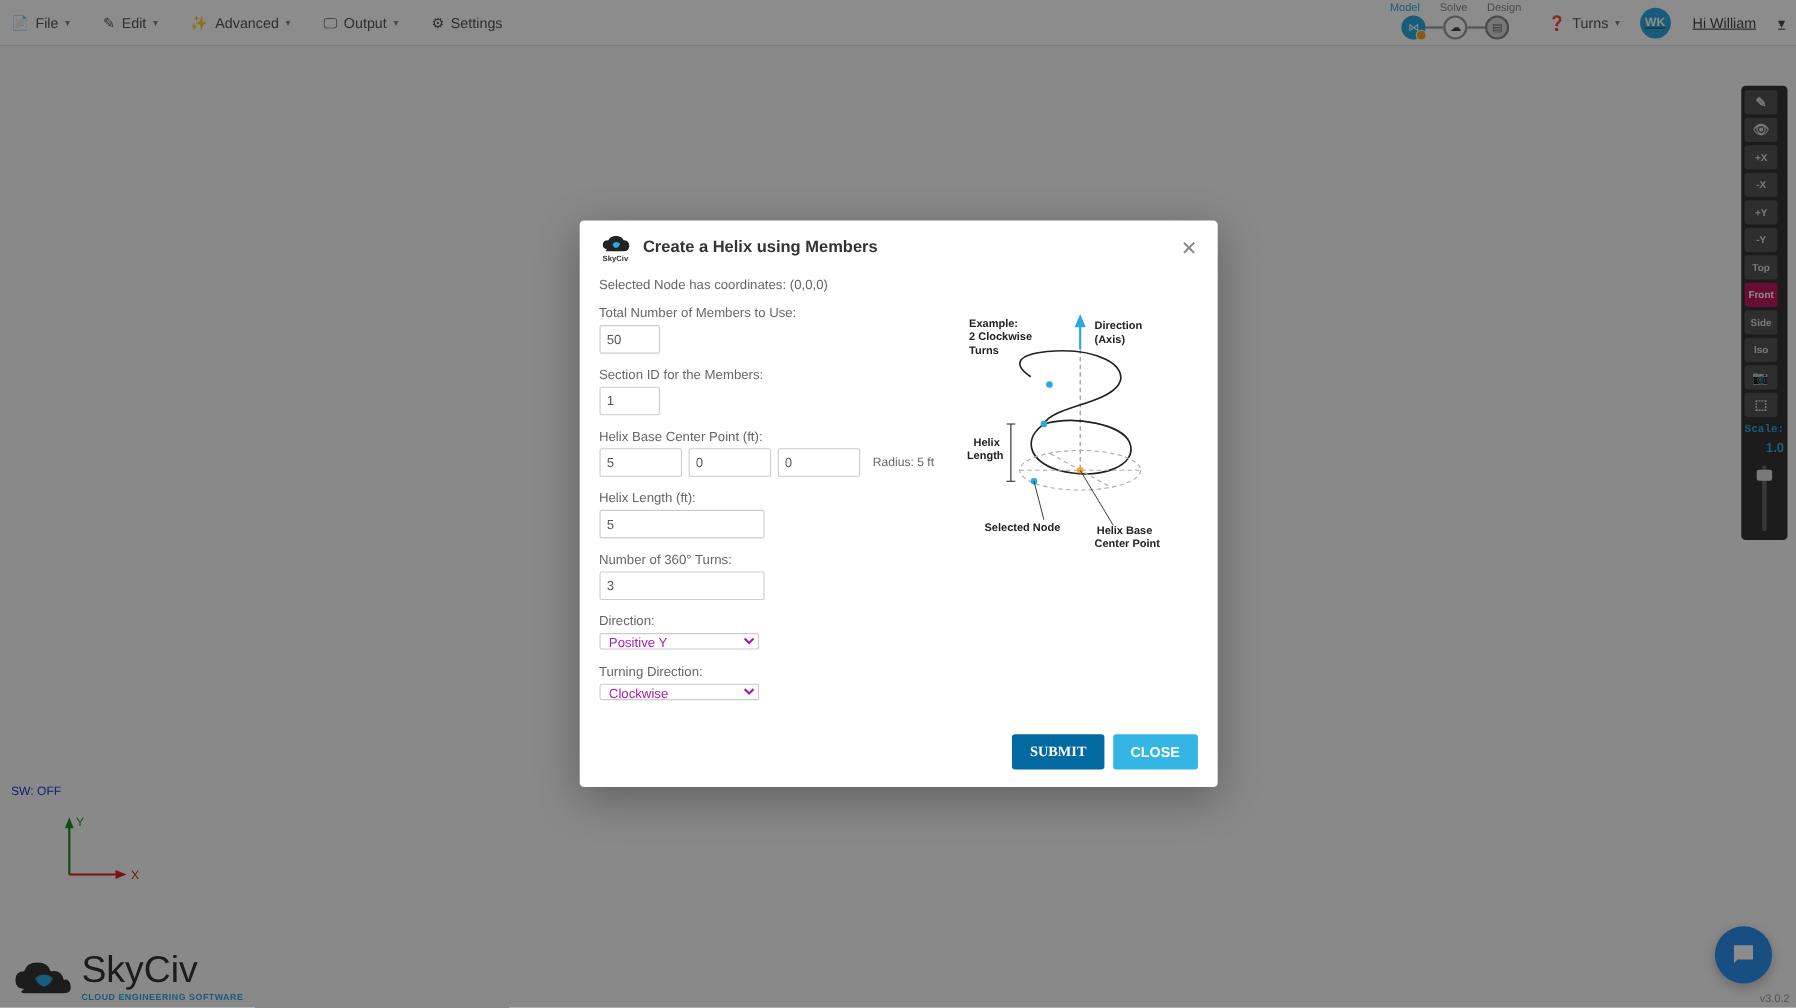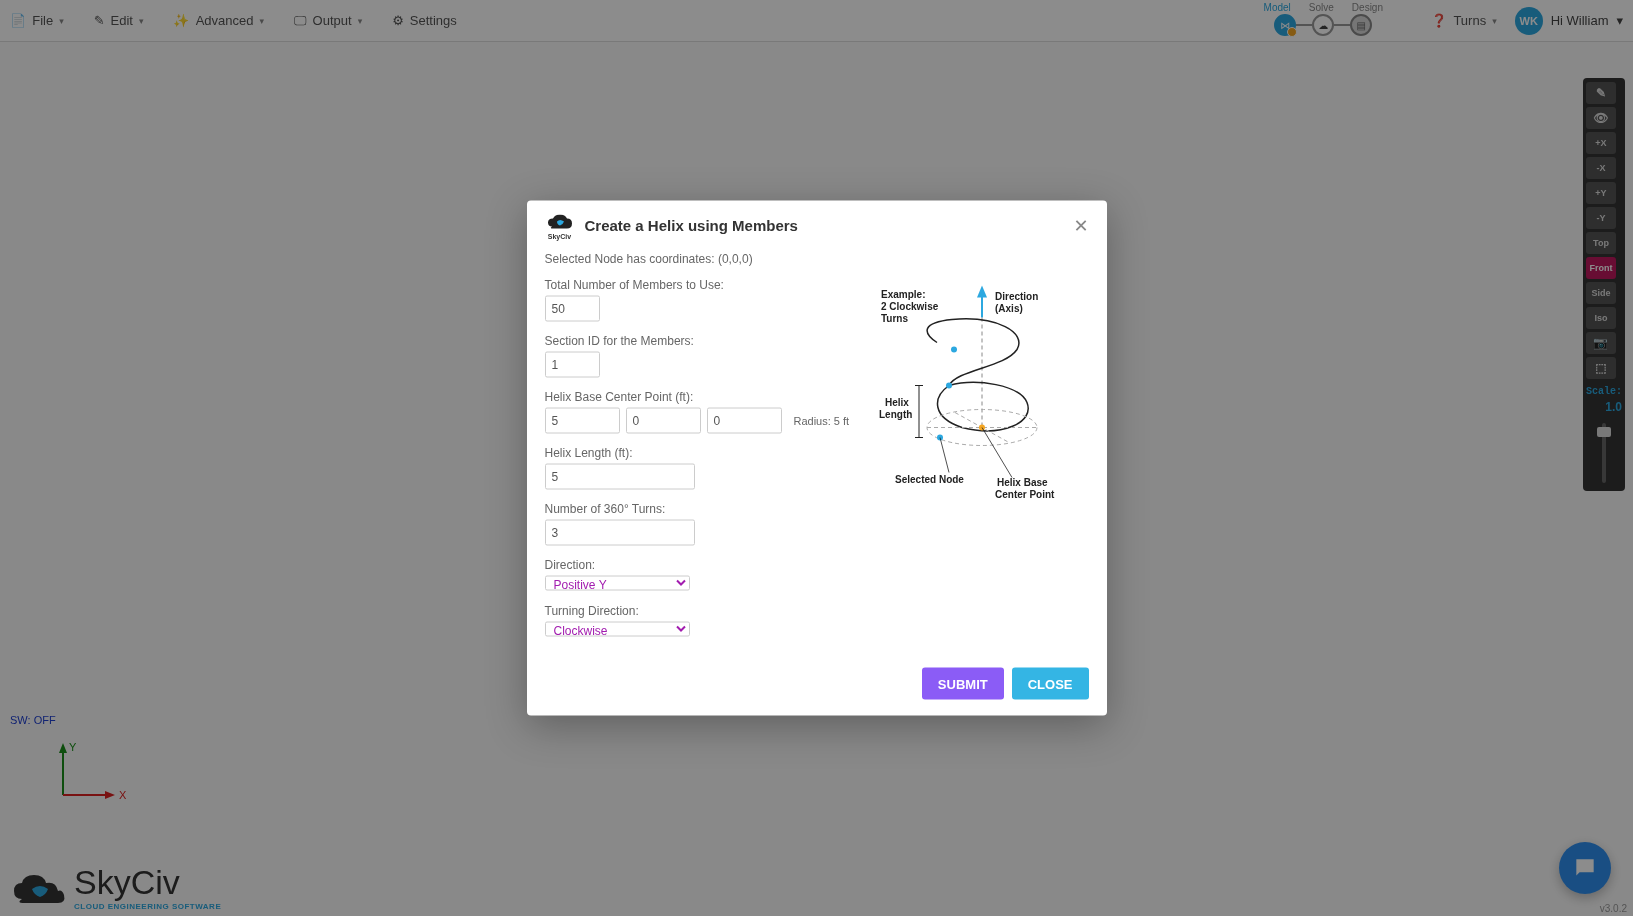--- a/index.html
+++ b/index.html
@@ -5,21 +5,21 @@
   * { box-sizing: border-box; margin: 0; padding: 0; }
   html, body { width: 100%; height: 100%; font-family: "Helvetica Neue", Arial, sans-serif; font-size: 13px; color: #444; overflow: hidden; background:#f0f0f0; }
   
   
   .topbar { position: absolute; top:0; left:0; right:0; height:42px; background:#fff; border-bottom:1px solid #ddd; display:flex; align-items:center; padding:0 10px; z-index:10; }
   .menu-left { display:flex; gap:30px; }
   .menu-item { display:flex; align-items:center; gap:6px; cursor:pointer; color:#555; }
   .menu-item .caret { font-size:9px; color:#888; }
   .menu-right { margin-left:auto; display:flex; align-items:center; gap:18px; }
   .avatar { width:28px; height:28px; border-radius:50%; background:#2ca8e0; color:#fff; display:flex; align-items:center; justify-content:center; font-size:11px; font-weight:bold;}
-  .user { display:flex; align-items:center; gap:8px; cursor:pointer;}
+  .user { display:flex; align-items:center; gap:20px; cursor:pointer;text-decoration:underline;}
   
   
   .mode-wrap { position:absolute; right:250px; top:2px; display:flex; flex-direction:column; align-items:center; z-index:11; }
   .mode-labels { display:flex; gap:18px; font-size:10px; color:#2ca8e0; }
   .mode-labels span.dim { color:#888; }
   .mode-circles { display:flex; align-items:center; gap:0; margin-top:1px;}
   .mode-circles .circ { width:22px; height:22px; border-radius:50%; border:2px solid #999; background:#fff; display:flex; align-items:center; justify-content:center; font-size:10px; position:relative;}
   .mode-circles .circ.active { background:#2ca8e0; border-color:#2ca8e0; color:#fff;}
   .mode-circles .line { width:16px; height:2px; background:#999; }
   .mode-circles .circ .badge { position:absolute; bottom:-3px; right:-3px; width:10px; height:10px; border-radius:50%; background:#f5a623; border:1px solid #fff;}
@@ -72,21 +72,21 @@
   .fld-row { margin-bottom:12px;}
   .fld-row input[type=text] { height:26px; border:1px solid #ccc; border-radius:2px; padding:0 6px; font-size:12px; color:#555;}
   .fld-row input.w55 { width:55px;}
   .fld-row input.w150 { width:150px;}
   .fld-row select { height:15px; width:145px; border:1px solid #ccc; border-radius:2px; padding:0 4px; font-size:12px; color:#a21caf; background:#fff;}
   .coord-row { display:flex; gap:6px; align-items:center;}
   .coord-row input { width:75px; height:26px; border:1px solid #ccc; border-radius:2px; padding:0 6px; font-size:12px;}
   .radius-txt { font-size:11px; color:#666; margin-left:6px;}
   .modal-foot { display:flex; justify-content:flex-end; gap:8px; margin-top:18px;}
   .btn { height:32px; padding:0 16px; border:none; border-radius:3px; font-size:13px; font-weight:bold; color:#fff; cursor:pointer;}
-  .btn-primary { background:#8b5cf6;}
+  .btn-primary { background:#0369a1;font-family:Liberation Serif, serif;}
   .btn-secondary { background:#34b5e4;}
   
   
   .diag-lbl { font-size:10px; font-weight:bold; fill:#222; font-family:Arial;}
   .diag path { fill:none; }
 </style>
 </head>
 <body>
 
 <div class="topbar">

